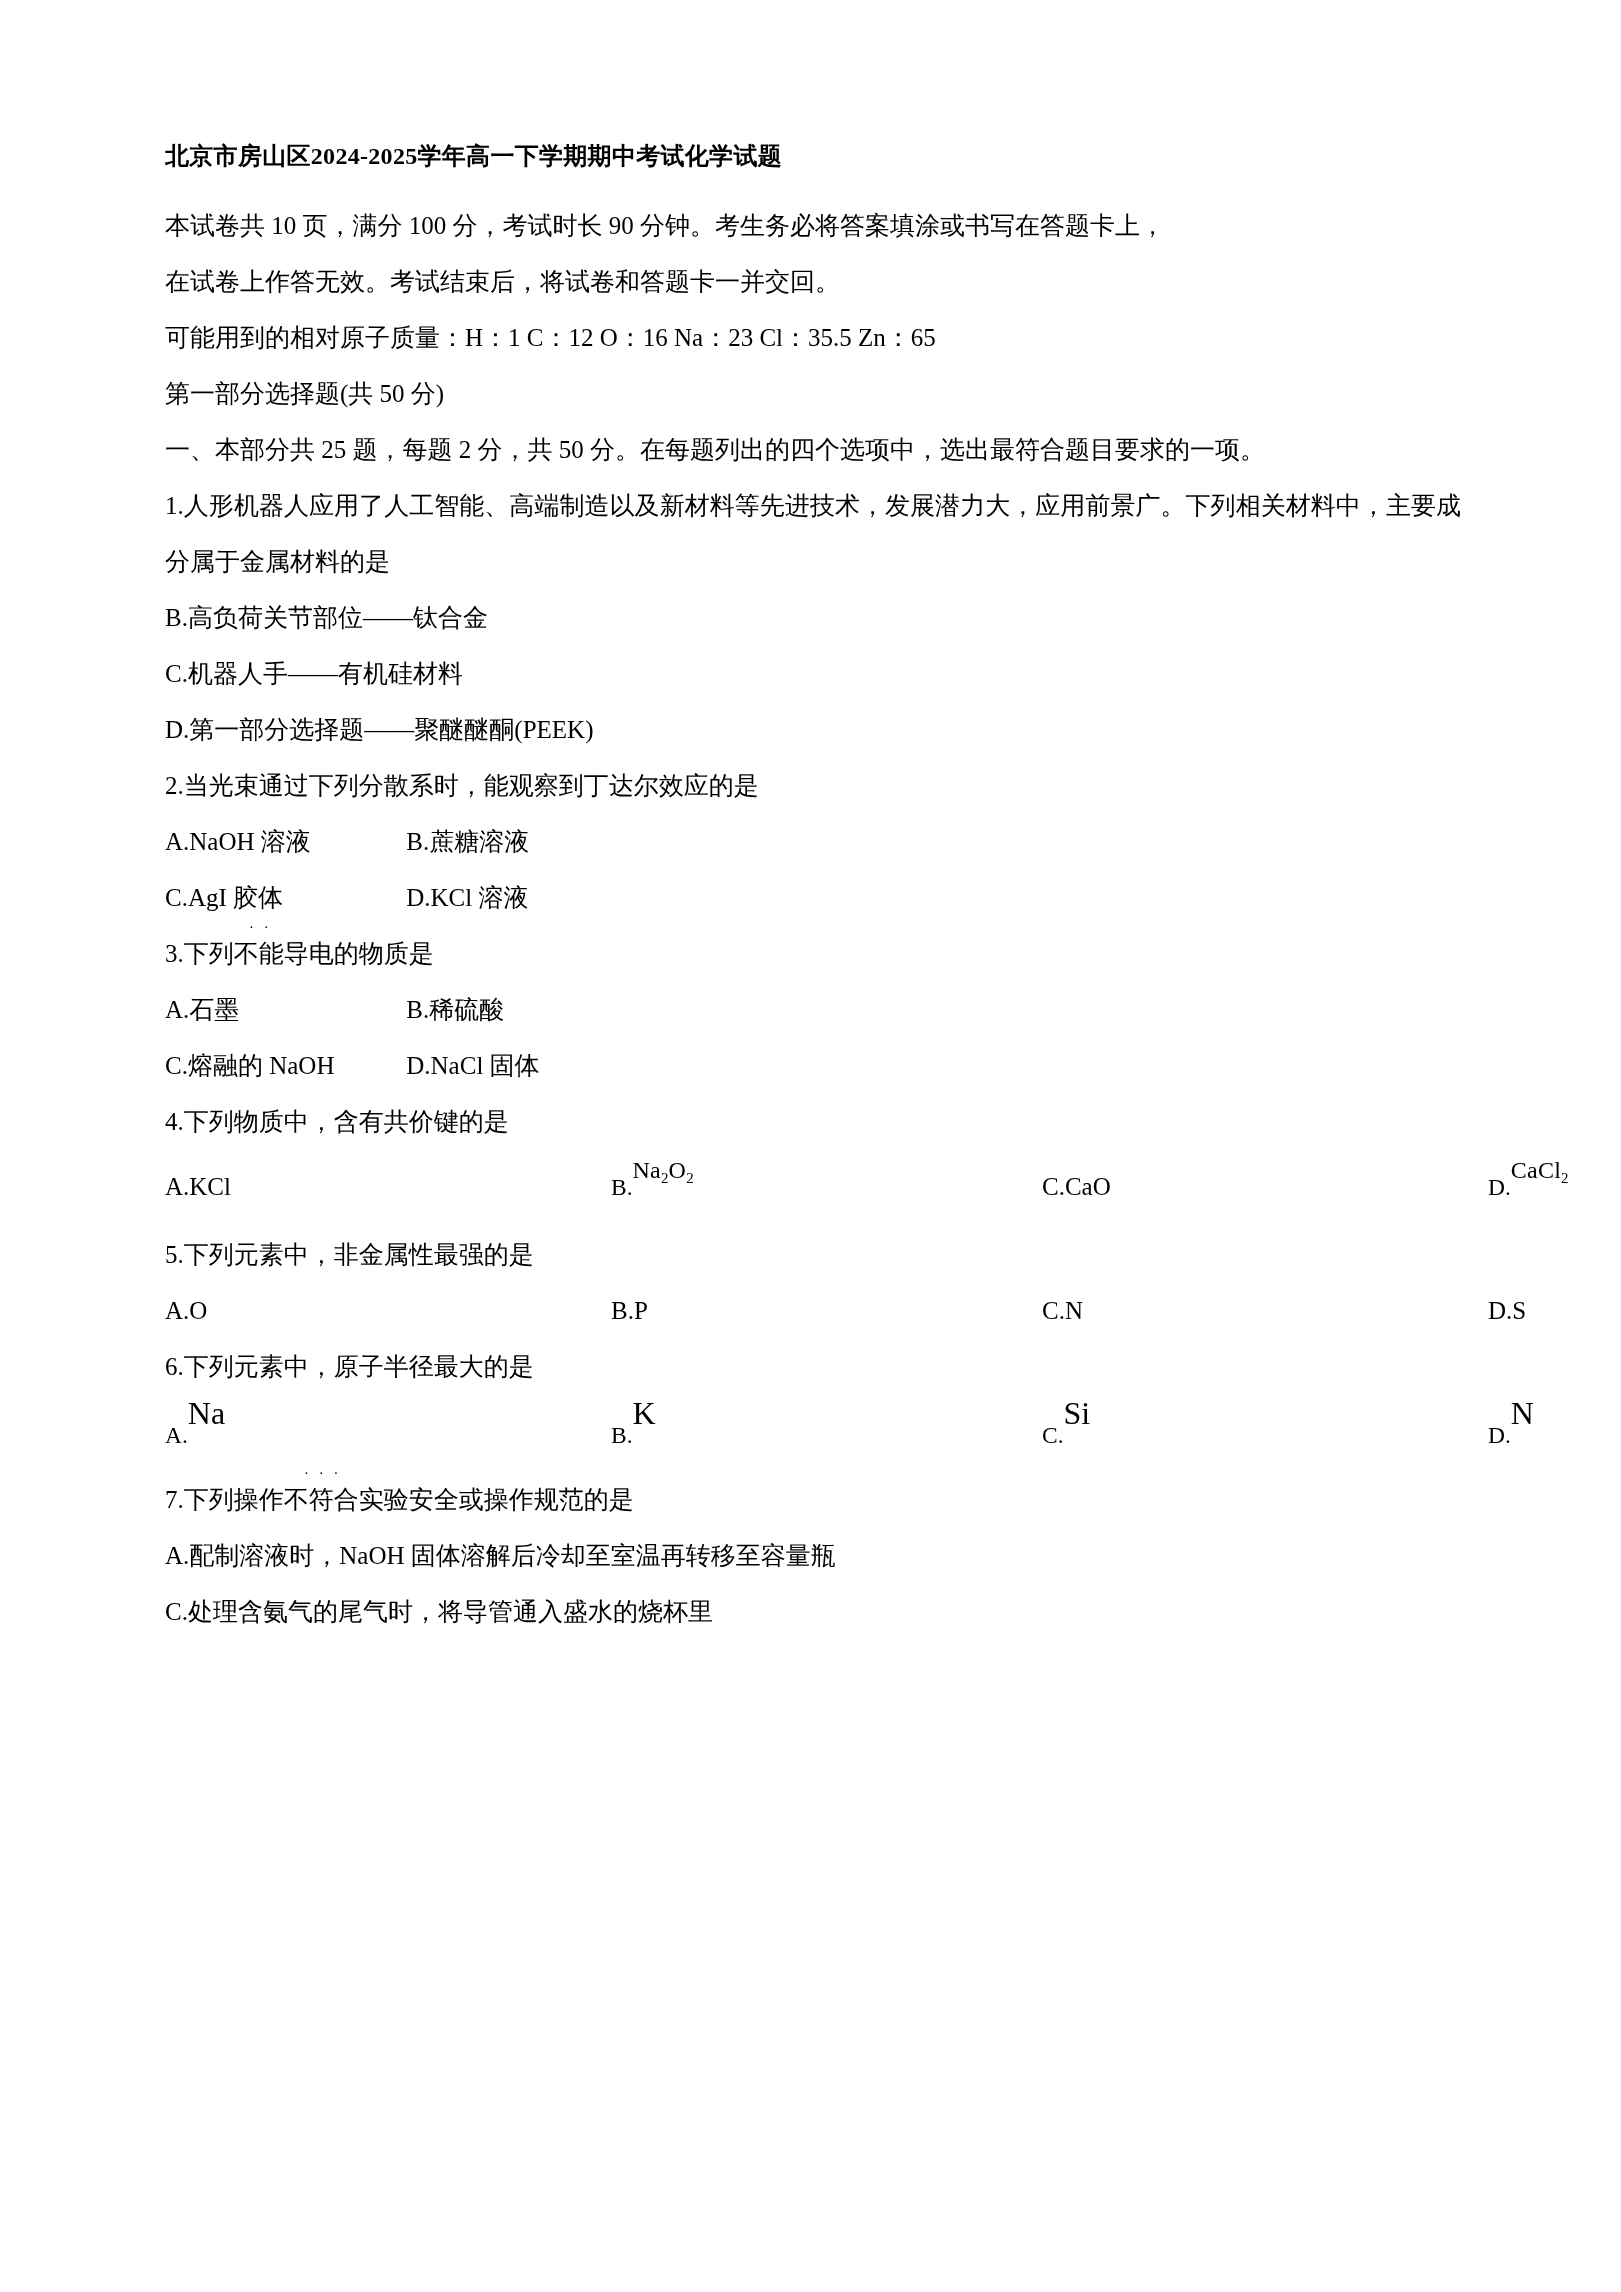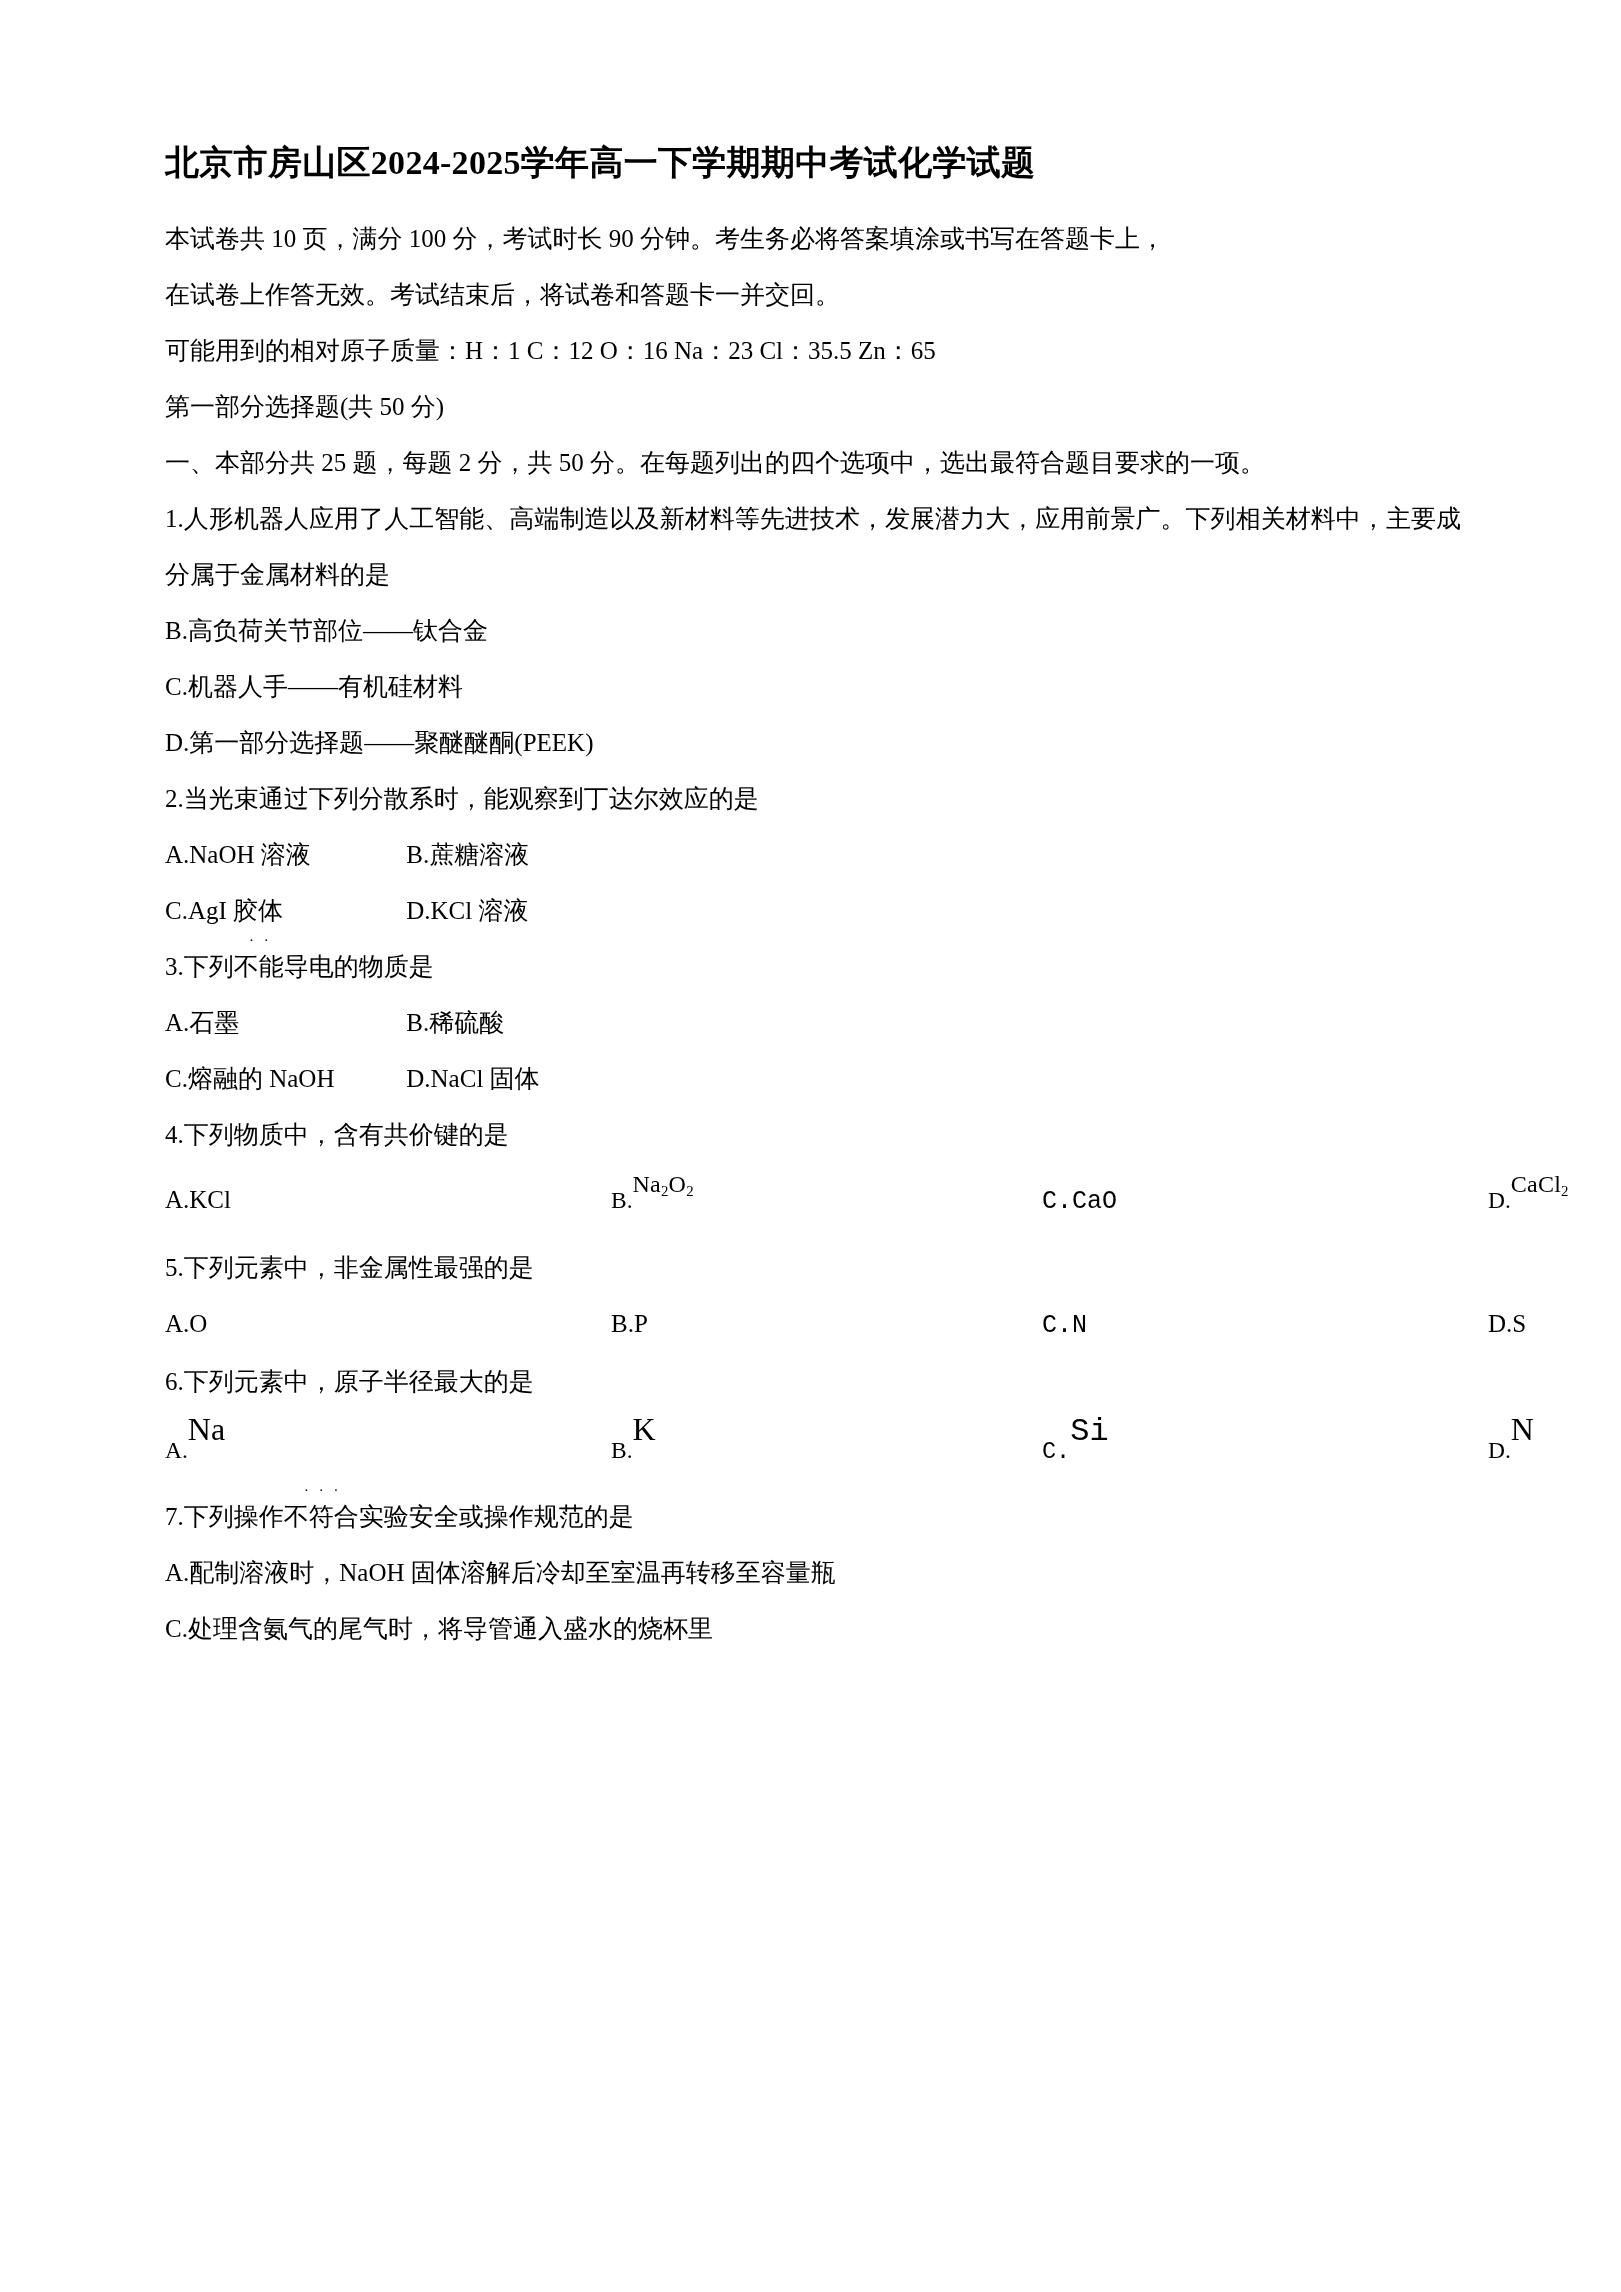--- a/index.html
+++ b/index.html
@@ -24,21 +24,21 @@
   }
   .content {
     position: absolute;
     left: 165px;
     top: 140px;
     width: 1296px;
   }
 
   
   .doc-title {
-    font-size: 34px;
+    font-size: 24px;
     font-weight: bold;
     line-height: 1.35;
     margin: 0 0 25.5px 0;
     letter-spacing: 0.3px;
     white-space: nowrap;
   }
 
   
   .para {
     font-size: 25px;
@@ -57,21 +57,21 @@
     white-space: nowrap;
   }
   .opt2 { display: block; }
   .opt2 > .cell { display: inline-block; vertical-align: baseline; }
   .opt2 > .cell.c1 { width: 235px; }
 
   
   .opt4w > .cell { display: inline-block; vertical-align: baseline; }
   .opt4w > .cell.q1 { width: 446px; }
   .opt4w > .cell.q2 { width: 431px; }
-  .opt4w > .cell.q3 { width: 446px; font-family: Liberation Mono, monospace; }
+  .opt4w > .cell.q3 { width: 446px; }
 
   
   .formula {
     font-size: 24px;
     position: relative;
     top: -16.7px;
     letter-spacing: 0.2px;
   }
   .formula sub {
     font-size: 0.62em;

